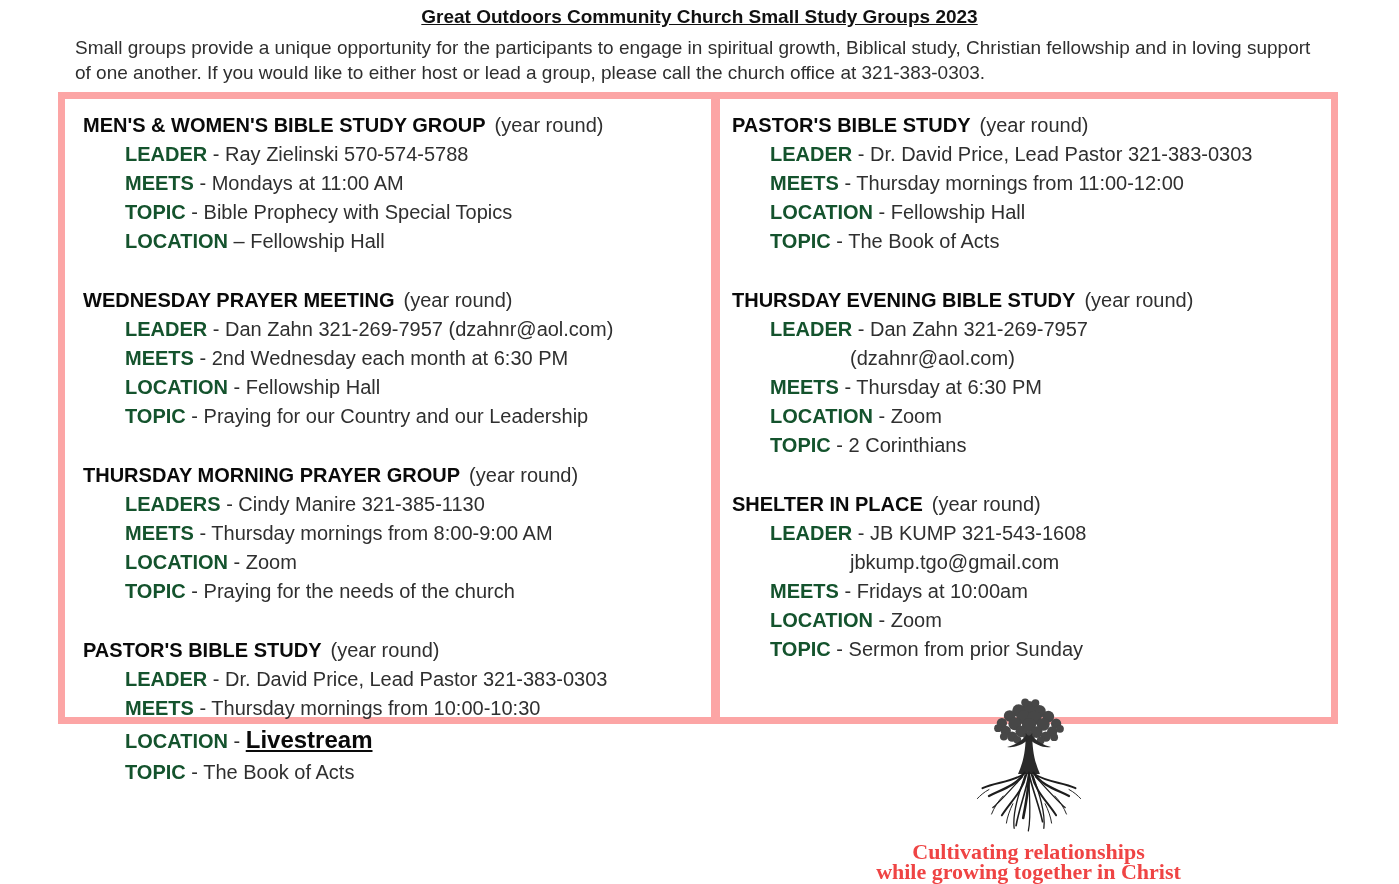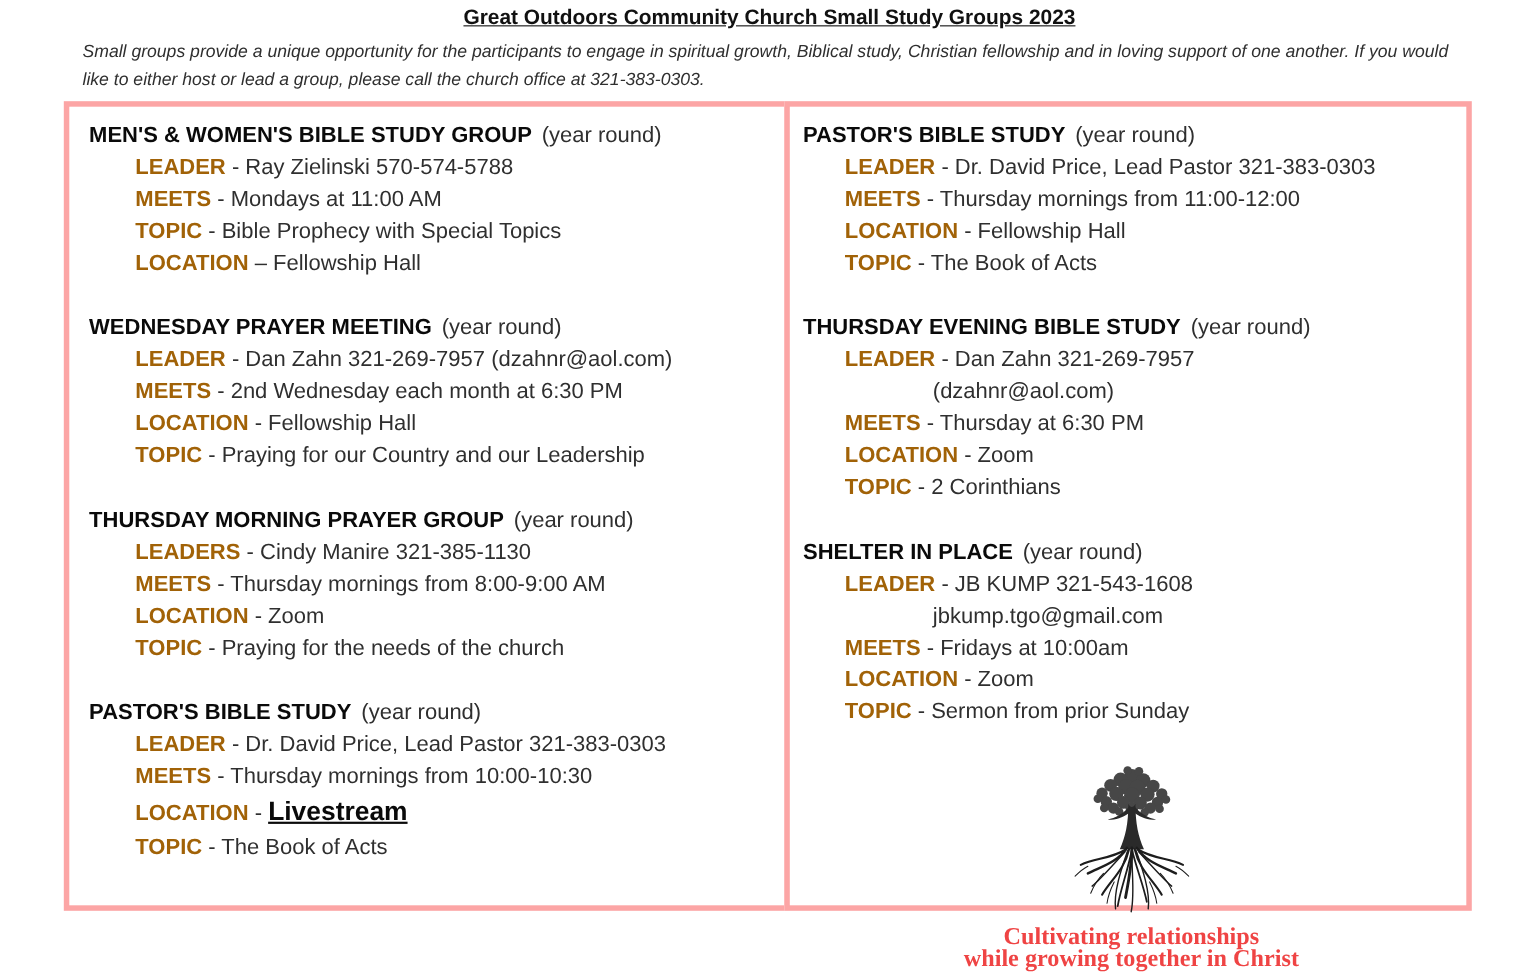--- a/index.html
+++ b/index.html
@@ -14,45 +14,44 @@
   .title {
     margin-top:6px;
     text-align:center;
     font-size:19px;
     font-weight:bold;
     text-decoration:underline;
     color:#111;
   }
   .intro {
     margin:7px 70px 0 75px;
-    font-size:16px;
+    font-size:19px;
     line-height:25px;
     color:#2f2f2f;
-    font-style:italic;
   }
 
   .boxes {
     display:flex;
     margin:7px 0 0 58px;
     height:764px;
   }
   .box {
-    border:5px solid #fca5a5;
+    border:7px solid #fca5a5;
     background:#fff;
-    height:736px;
+    height:632px;
   }
   .box.left  { width:660px; padding:12px 6px 0 18px; }
   .box.right { width:625px; margin-left:-5px; padding:12px 6px 0 12px; }
 
   .group { margin-bottom:30px; }
   .ghead { font-size:20px; line-height:29px; font-weight:bold; color:#0a0a0a; white-space:nowrap; }
   .season { font-weight:normal; color:#2f2f2f; margin-left:9px; }
   .line { font-size:20px; line-height:29px; padding-left:42px; color:#2f2f2f; white-space:nowrap; }
   .box.right .line { padding-left:38px; }
-  .line .label { font-weight:bold; color:#a16207; }
+  .line .label { font-weight:bold; color:#14532d; }
   .cont { padding-left:138px; }
   .box.right .cont { padding-left:118px; }
   .livestream {
     font-size:24px;
     font-weight:bold;
     color:#0a0a0a;
     text-decoration:underline;
     cursor:pointer;
     margin-top:16px;
   }

